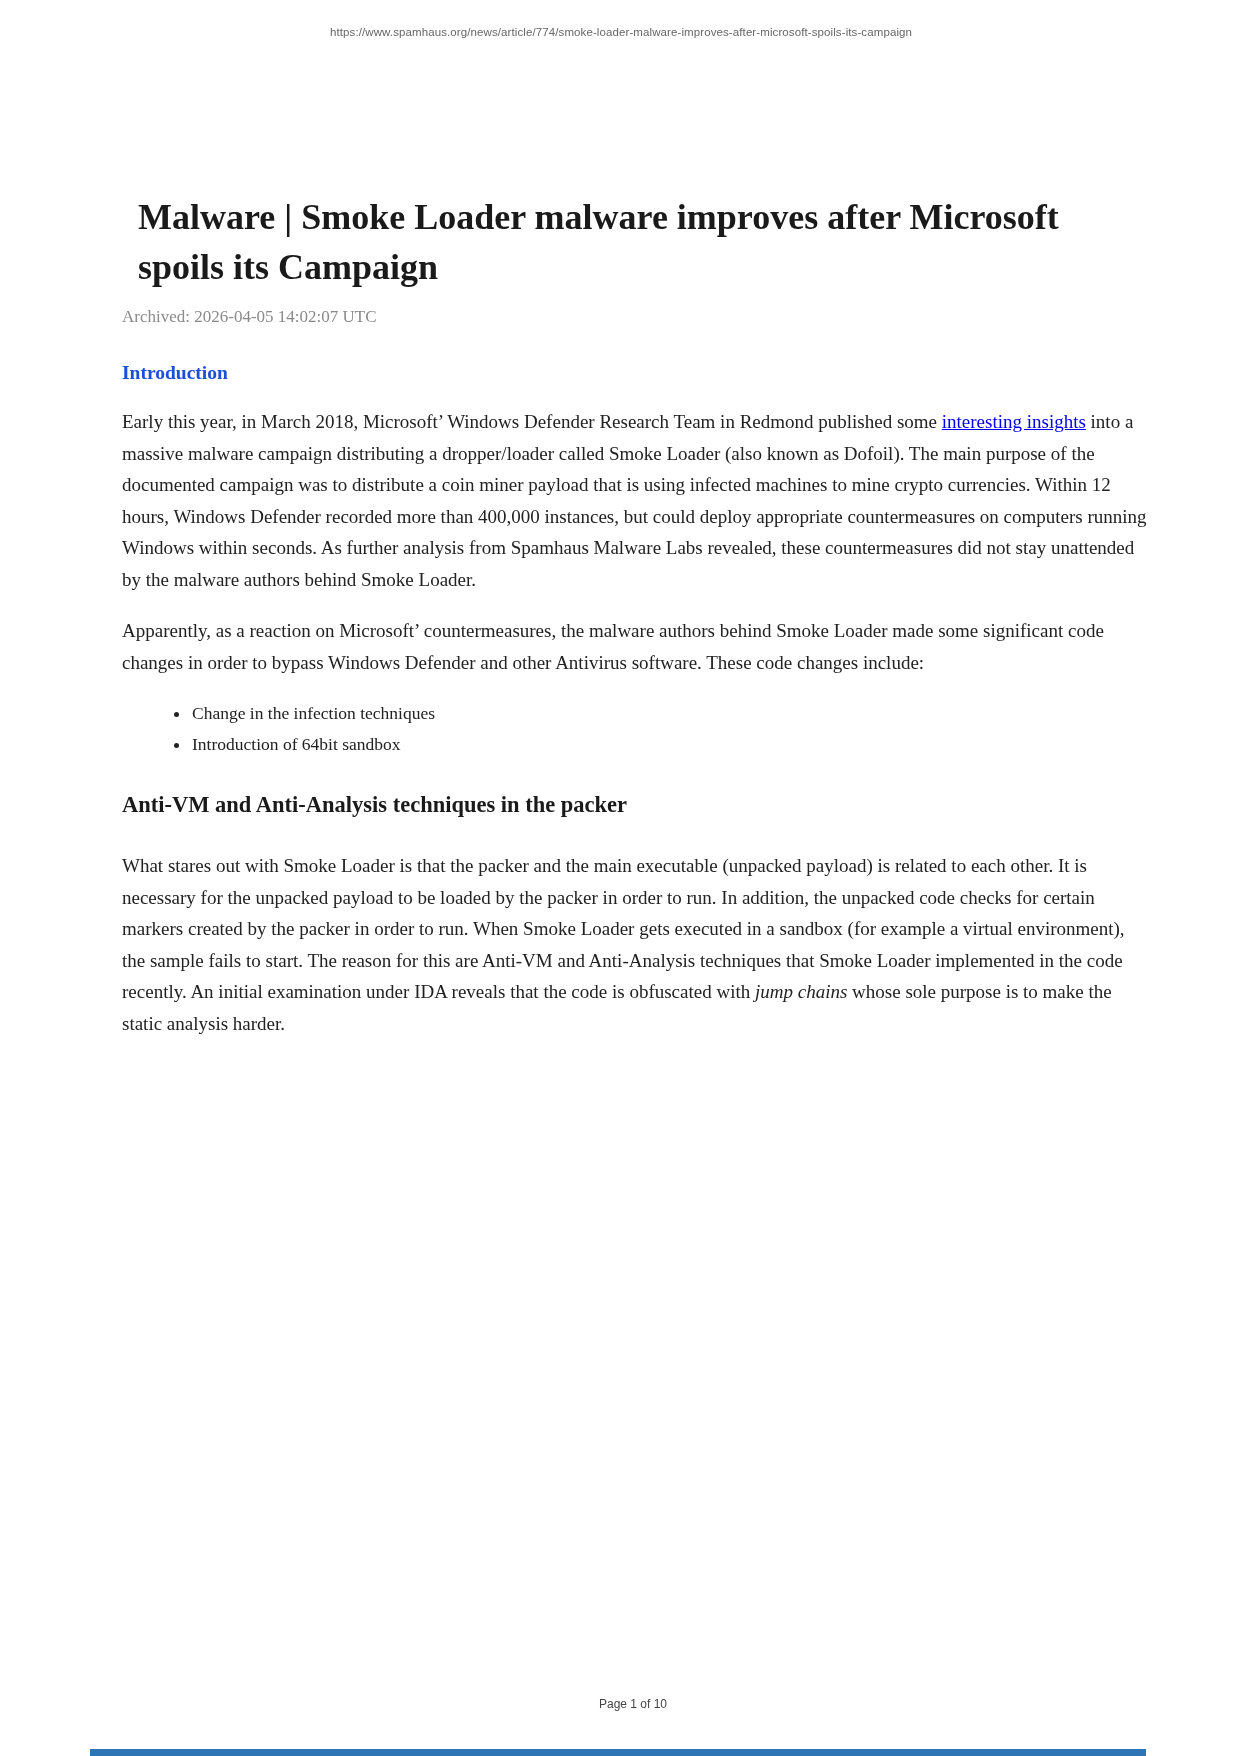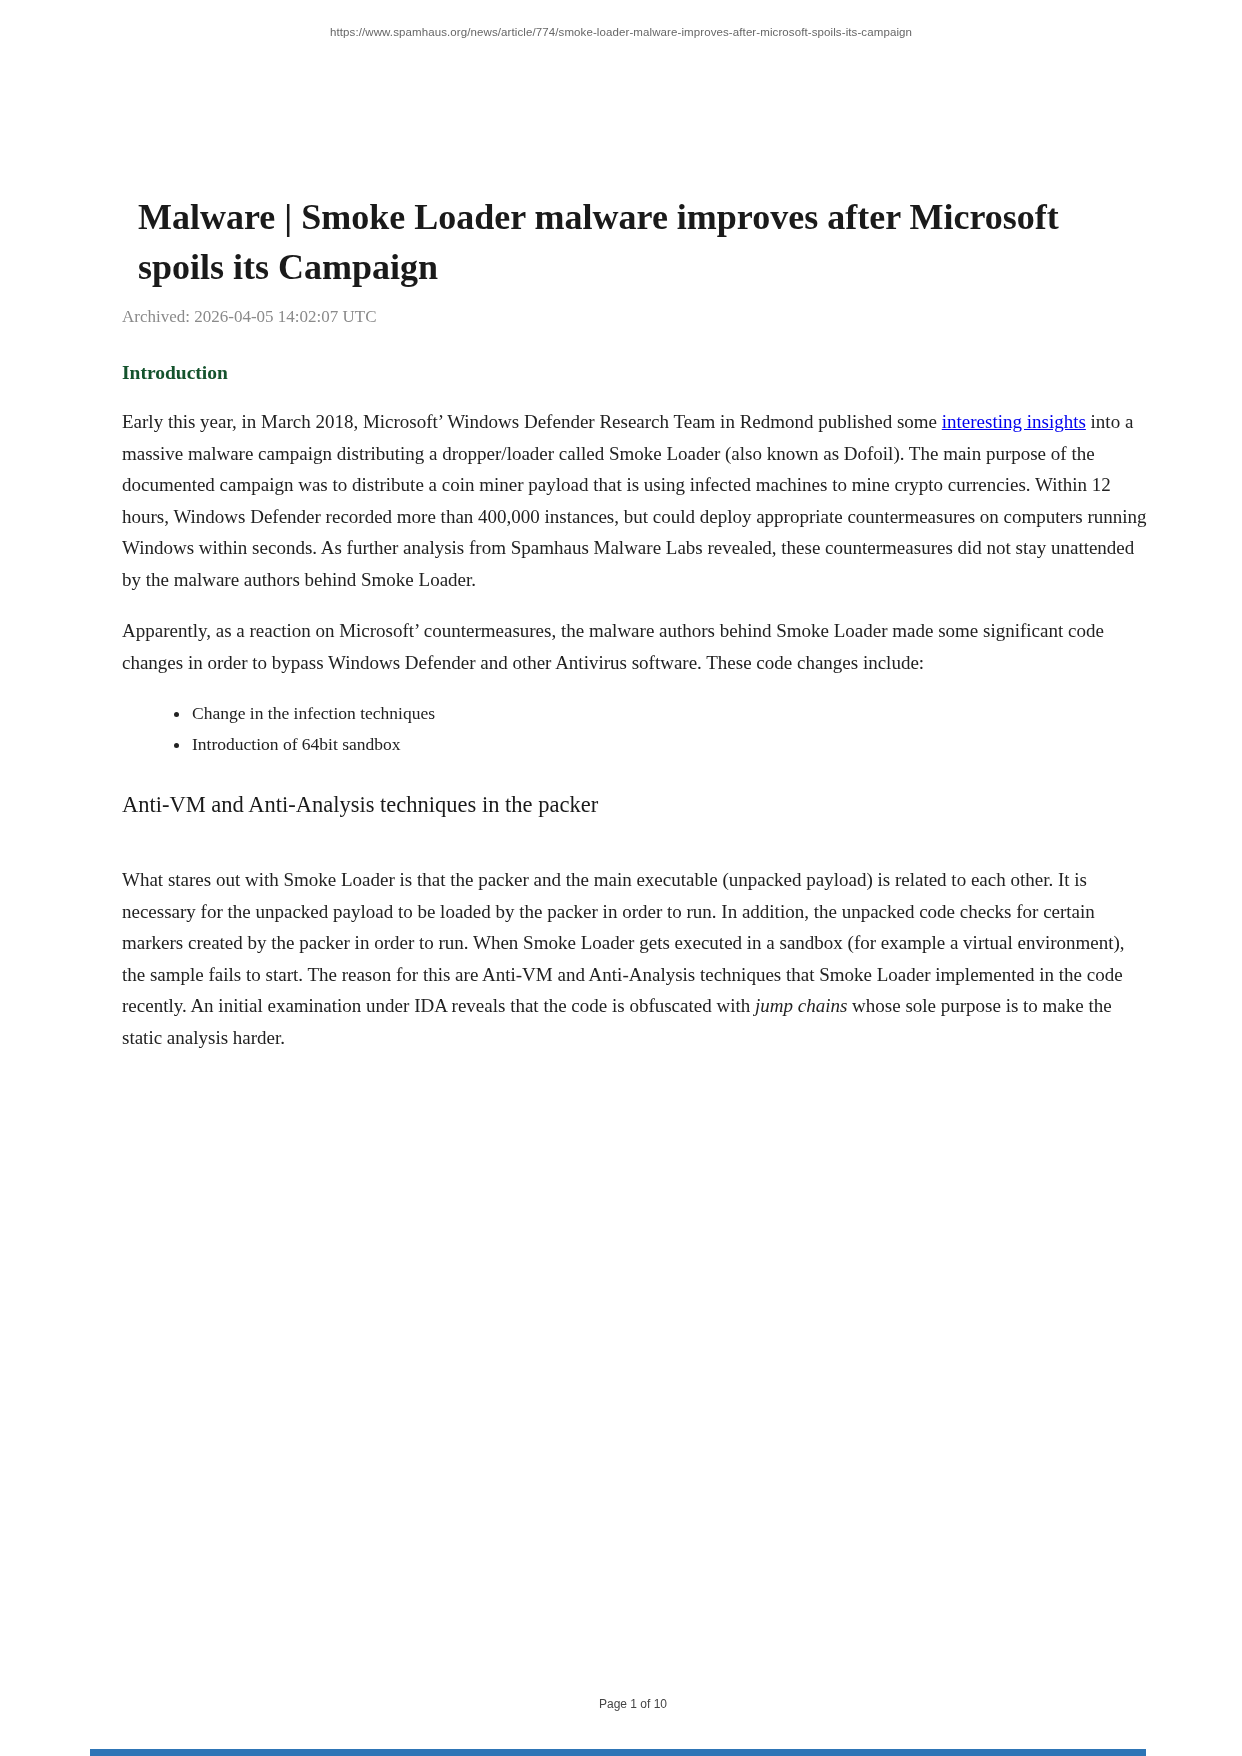--- a/index.html
+++ b/index.html
@@ -41,37 +41,37 @@
   .archived {
     margin-top: 15px;
     font-size: 17px;
     color: #8a8a8a;
   }
   h3.sub-heading {
     margin: 33px 0 0 0;
     font-size: 19.5px;
     line-height: 26px;
     font-weight: bold;
-    color: #14532d;
+    color: #1d4ed8;
   }
   h2.section-heading {
     margin: 31px 0 0 0;
     font-size: 22.5px;
     line-height: 30px;
-    font-weight: normal;
+    font-weight: bold;
     color: #1a1a1a;
   }
   p.body-text {
     margin: 20px 0 0 0;
     font-size: 19px;
     line-height: 31.5px;
     color: #222222;
     max-width: 1030px;
   }
-  p.body-text.after-h2 { margin-top: 44px; }
+  p.body-text.after-h2 { margin-top: 30px; }
   ul.bullets {
     margin: 20px 0 0 0;
     padding-left: 57px;
   }
   ul.bullets li {
     font-size: 17.5px;
     line-height: 30.5px;
     color: #222222;
     padding-left: 1px;
     margin-left: 12px;

